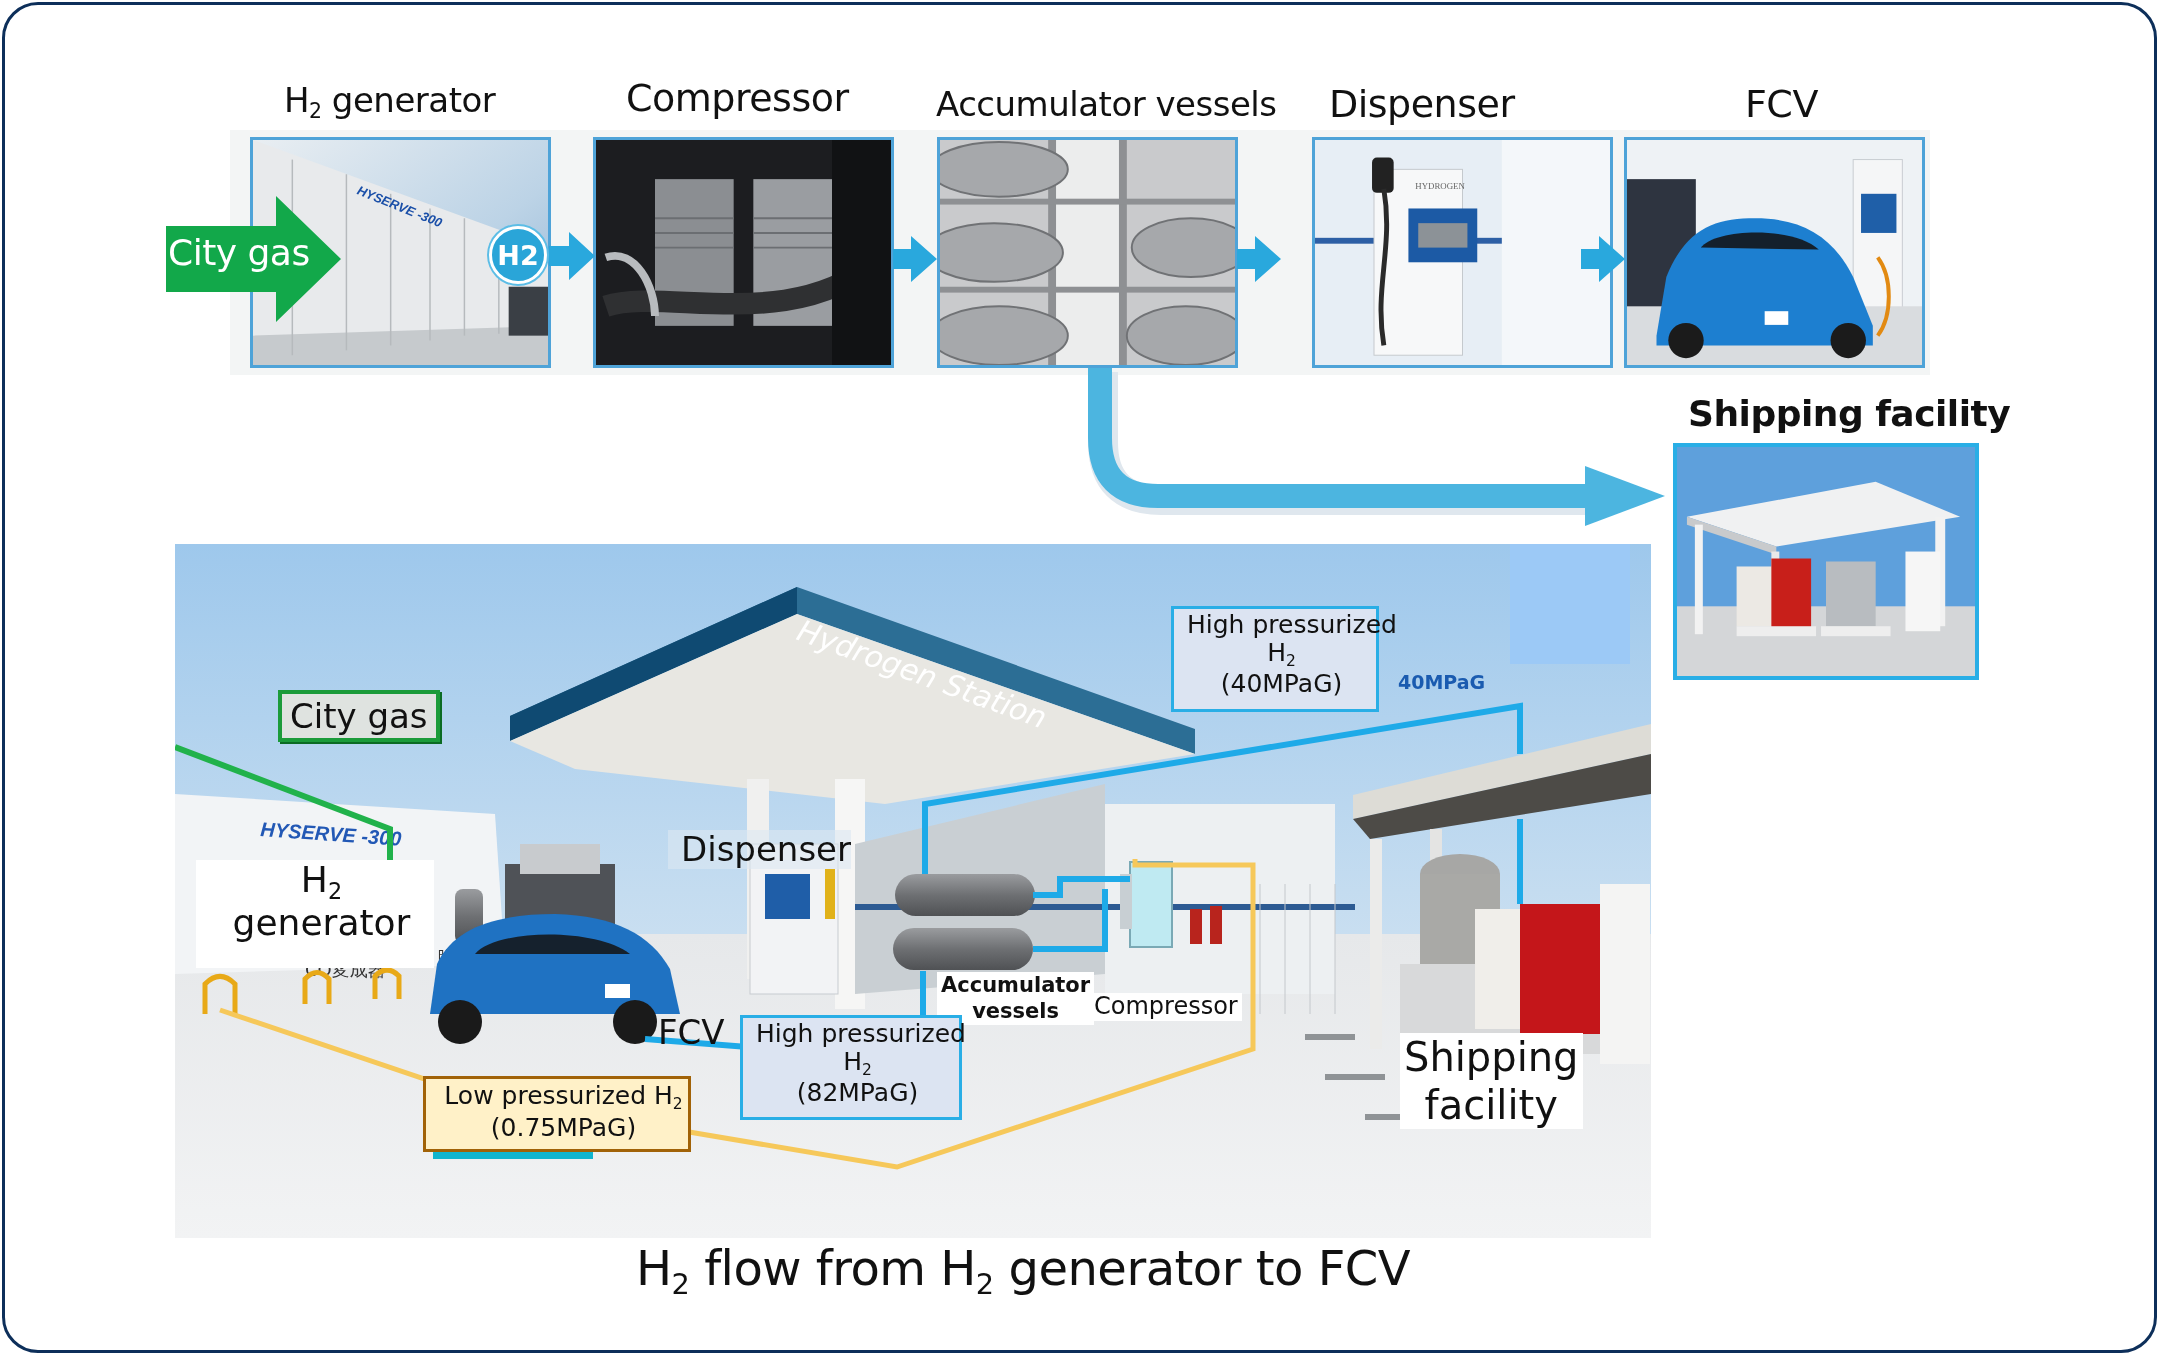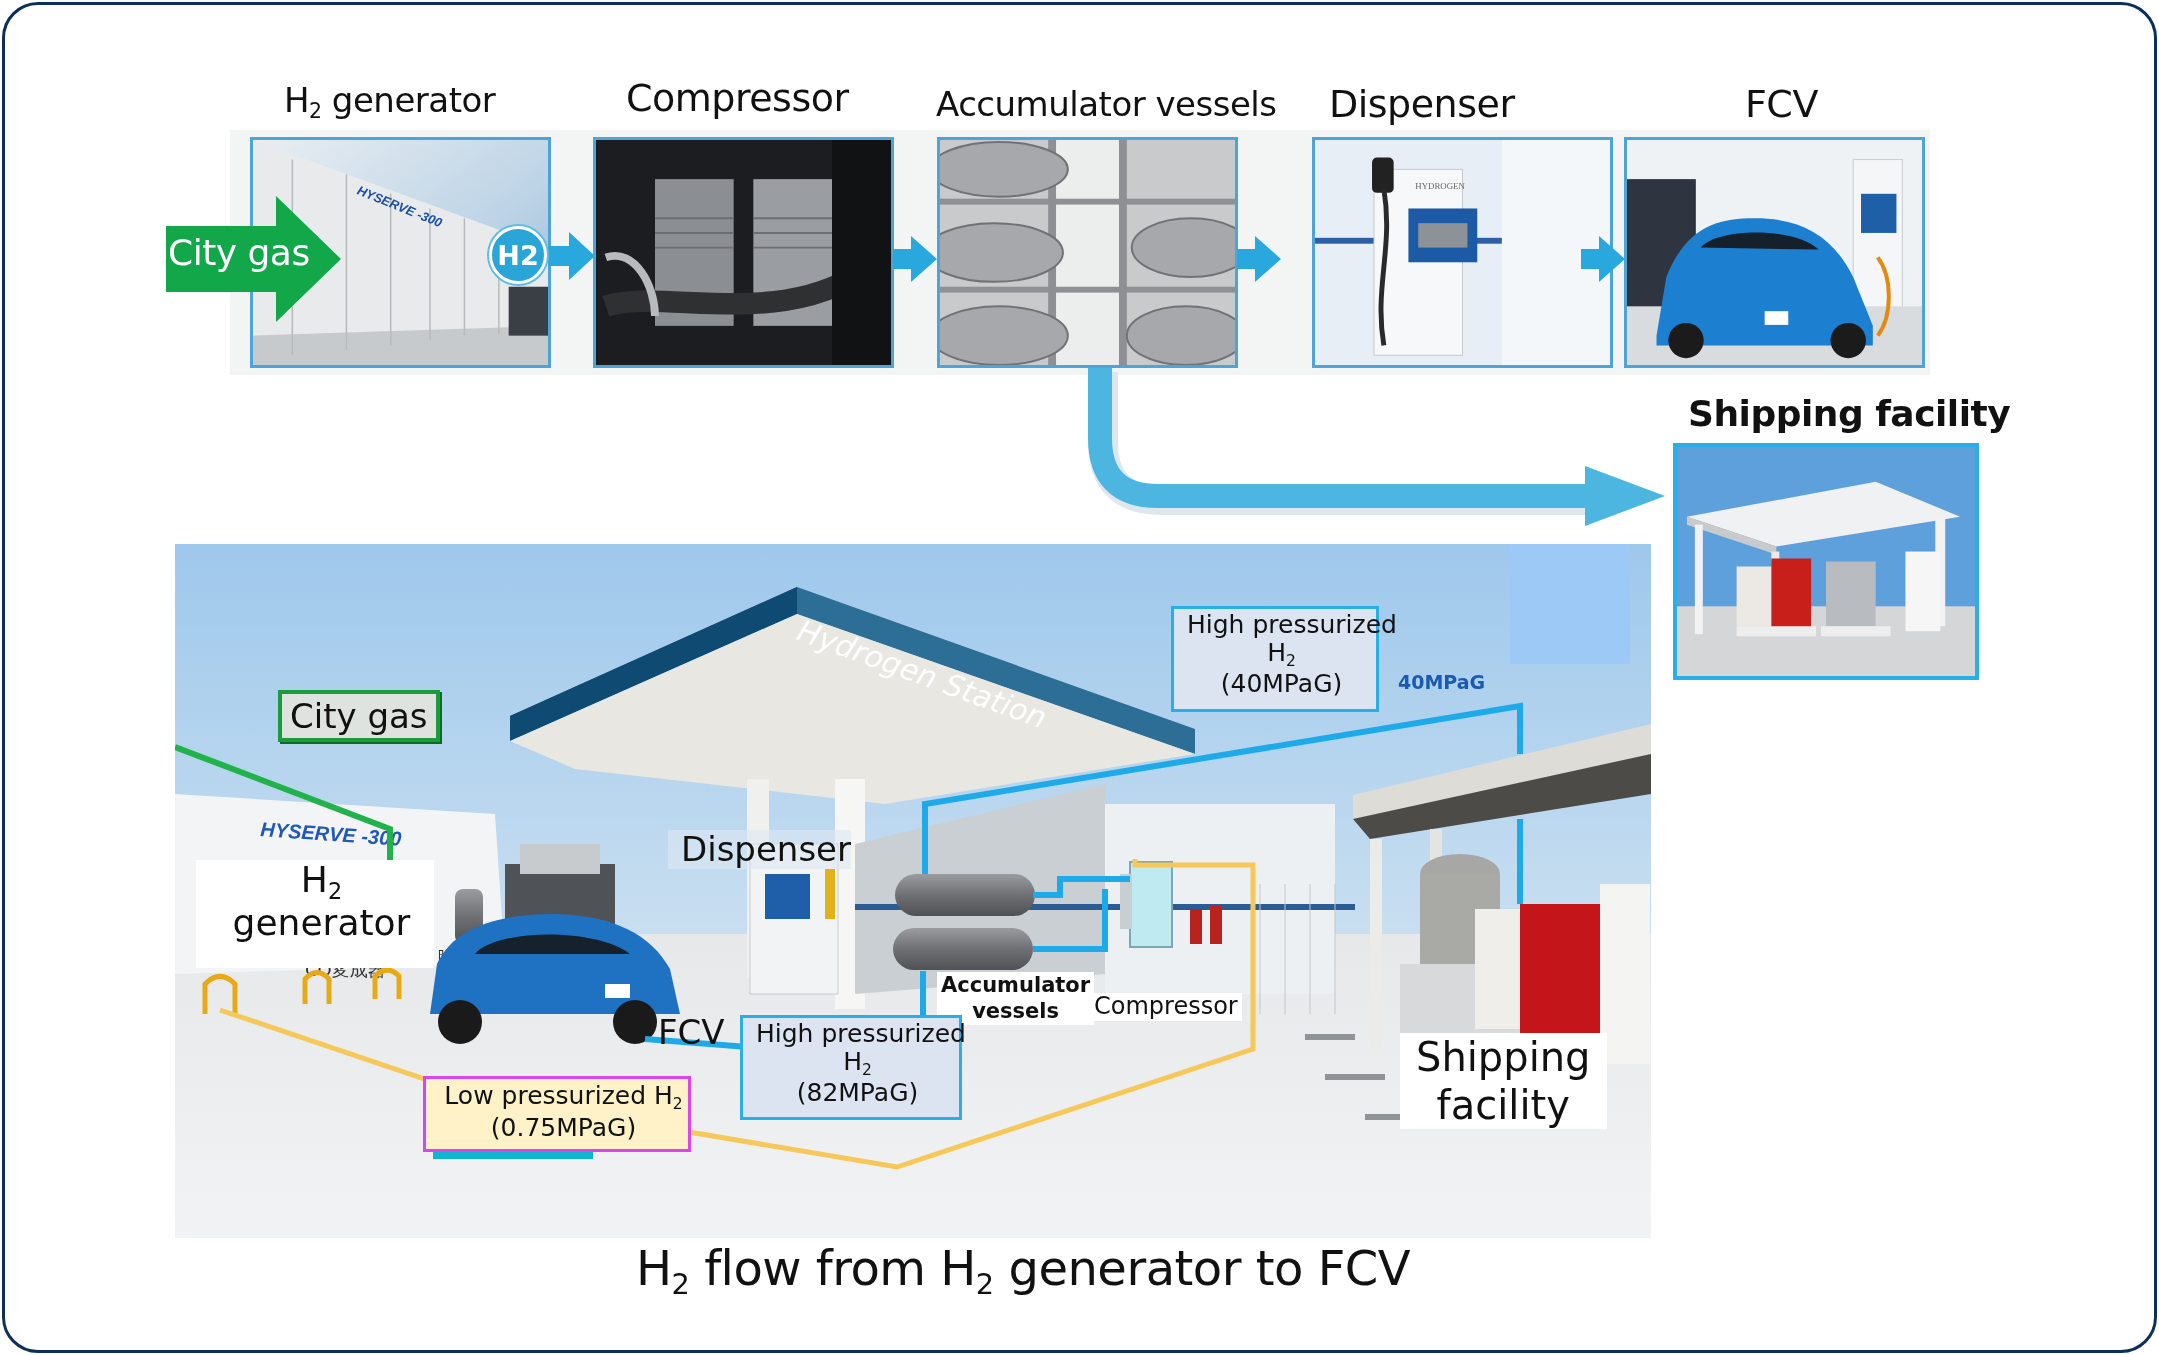--- a/index.html
+++ b/index.html
@@ -44,21 +44,21 @@
 
   .branch-arrow { position: absolute; left: 1080px; top: 368px; width: 600px; height: 160px; }
 
   .scene { position: absolute; left: 175px; top: 544px; width: 1476px; height: 694px; overflow: hidden; }
   .scene svg { width: 100%; height: 100%; display: block; }
 
   .tag { position: absolute; text-align: center; line-height: 1.15; white-space: nowrap; padding-left: 13px; }
   .tag sub { font-size: 0.62em; vertical-align: -0.3em; }
   .tag-white { background: #ffffff; }
   .tag-blue { background: #dce4f2; border: 3px solid #29aee6; }
-  .tag-yellow { background: #fff1c8; border: 3px solid #d946ef; }
+  .tag-yellow { background: #fff1c8; border: 3px solid #a16207; }
   .tag-green { background: #dfe3e0; border: 4px solid #1b9b3a; box-shadow: 2px 2px 0 #0b6b23; }
 
   .caption { position: absolute; left: 636px; top: 1240px; font-size: 48px; white-space: nowrap; letter-spacing: -0.5px; }
   .caption sub { font-size: 0.6em; vertical-align: -0.3em; }
 </style>
 </head>
 <body>
 
 <div class="frame"></div>
 
@@ -338,21 +338,21 @@
 
 <div class="tag" style="left:645px; top:1013px; font-size:34px;">FCV</div>
 
 <div class="tag tag-white" style="left:937px; top:972px; font-size:21px; line-height:1.25; padding:0 4px;font-weight:bold;">
   <div>Accumulator</div>
   <div>vessels</div>
 </div>
 
 <div class="tag tag-white" style="left:1090px; top:993px; font-size:24px; padding:0 4px;">Compressor</div>
 
-<div class="tag tag-white" style="left:1400px; top:1033px; font-size:40px; line-height:1.2; padding:0 16px;">
+<div class="tag tag-white" style="left:1400px; top:1033px; font-size:40px; line-height:1.2; padding:0 4px;">
   <div>Shipping</div>
   <div>facility</div>
 </div>
 
 <div class="tag tag-blue" style="left:1171px; top:606px; width:208px; height:106px; font-size:25px; line-height:1.13; padding-top:2px;">
   <div>High pressurized</div>
   <div><span>H</span><sub>2</sub></div>
   <div>(40MPaG)</div>
 </div>
 

